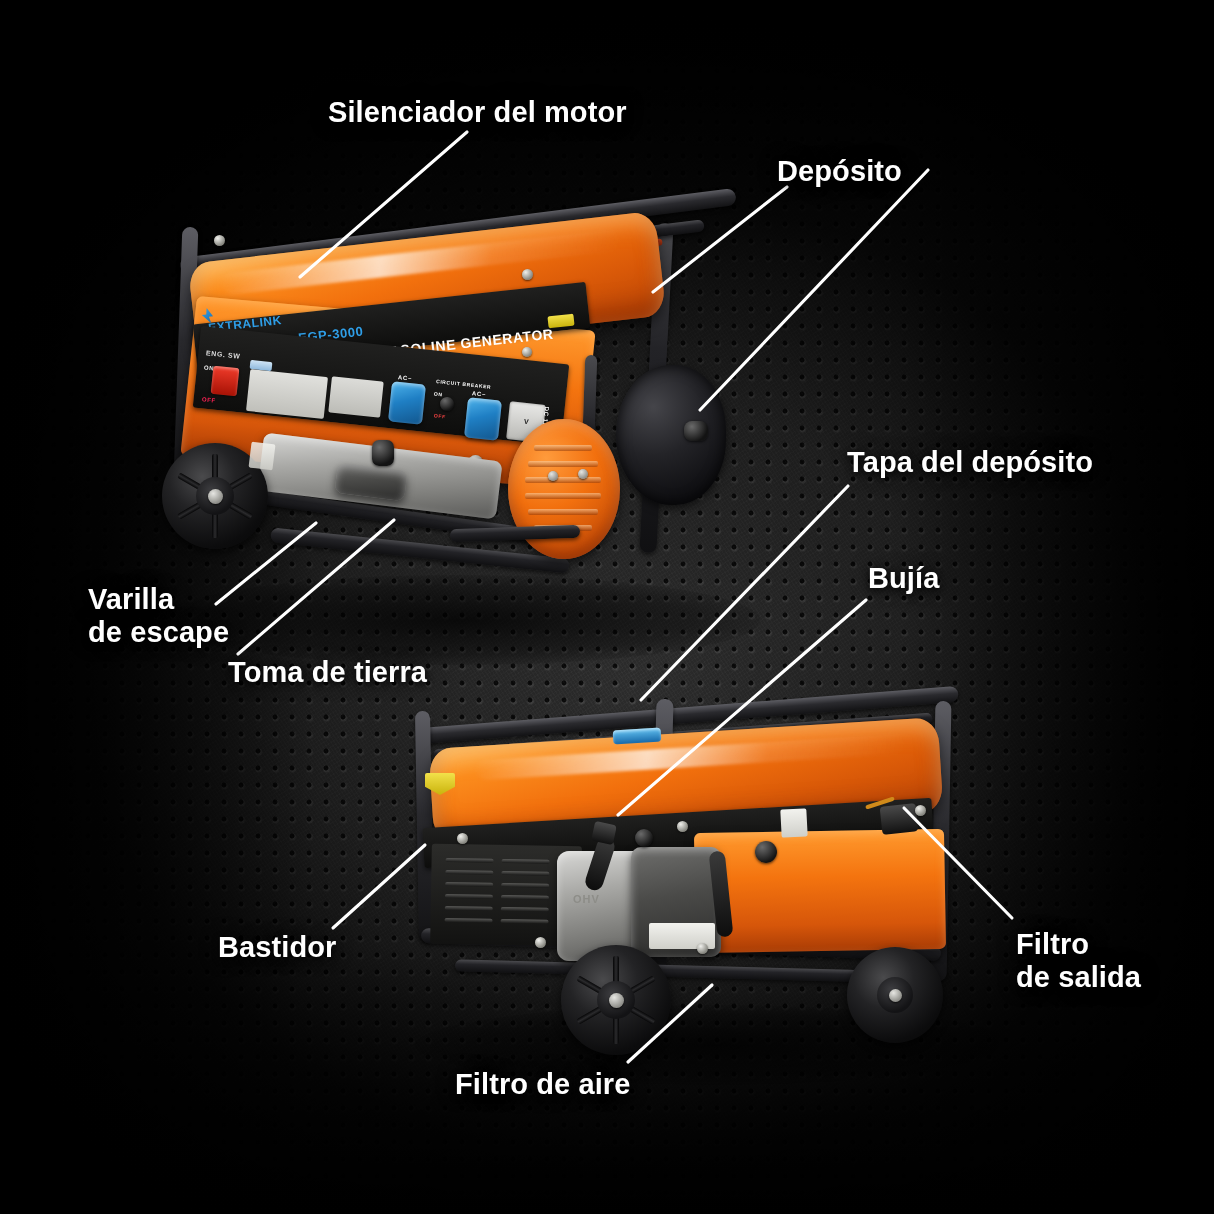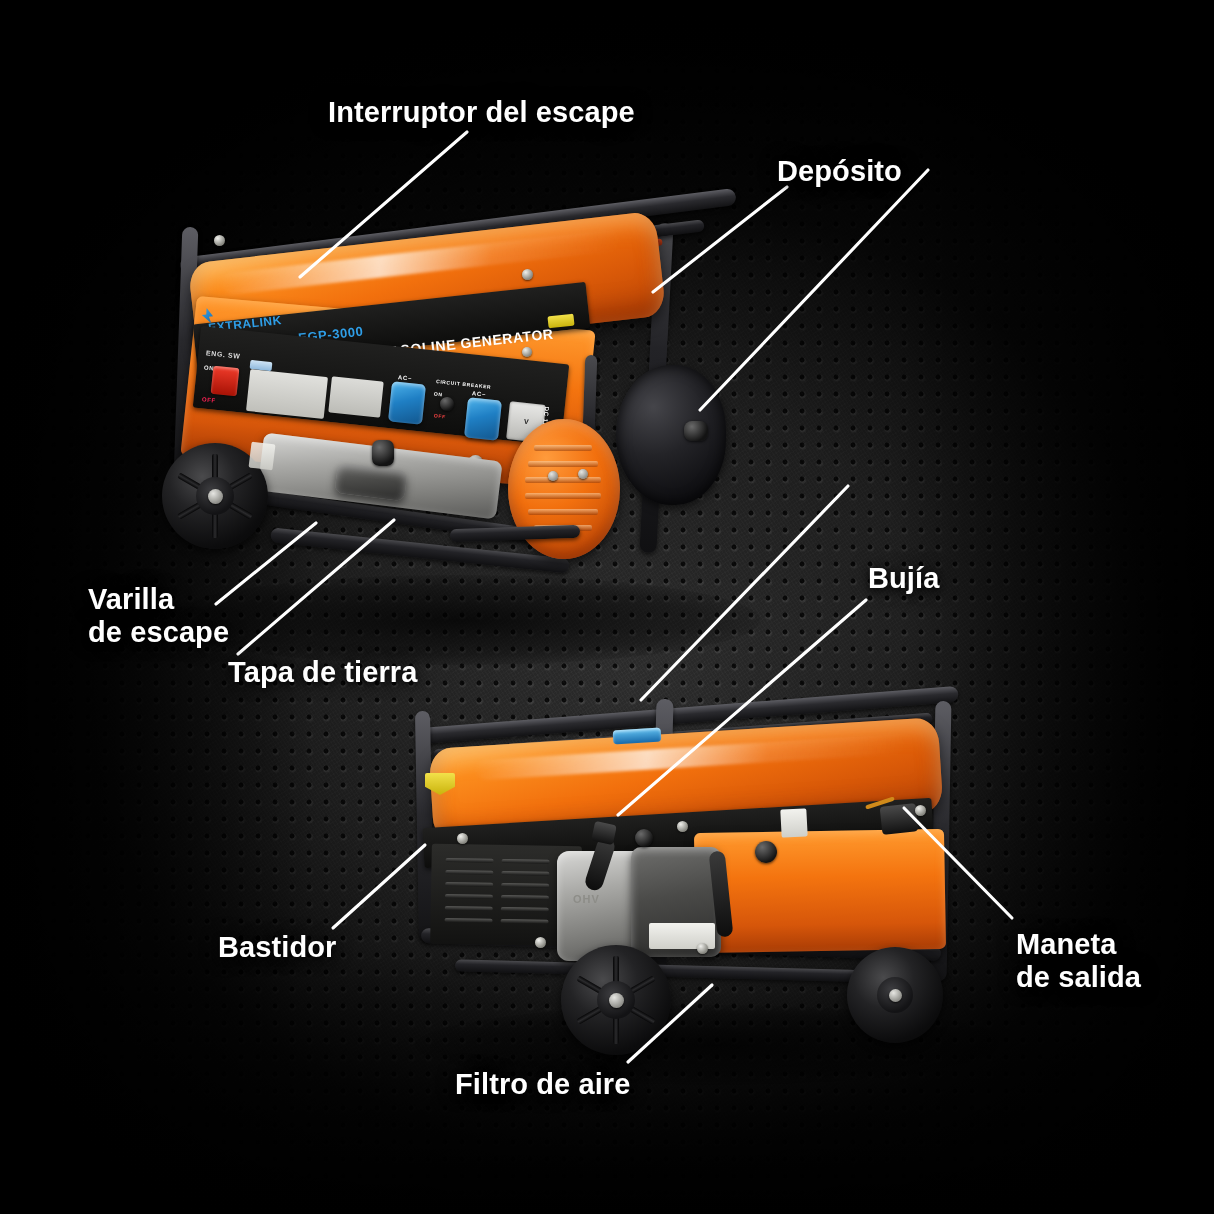--- a/index.html
+++ b/index.html
@@ -325,24 +325,25 @@
     <line x1="928" y1="170" x2="700" y2="410"></line>
     <line x1="216" y1="604" x2="316" y2="523"></line>
     <line x1="238" y1="654" x2="394" y2="520"></line>
     <line x1="848" y1="486" x2="641" y2="700"></line>
     <line x1="866" y1="600" x2="618" y2="815"></line>
     <line x1="333" y1="928" x2="425" y2="845"></line>
     <line x1="628" y1="1062" x2="712" y2="985"></line>
     <line x1="1012" y1="918" x2="904" y2="808"></line>
   </svg>
 
-  <div class="callout" style="left:328px;top:96px;">Interruptor del escape</div>
+  <div class="callout" style="left:328px;top:96px;">Silenciador del motor</div>
   <div class="callout" style="left:777px;top:155px;">Depósito</div>
   <div class="callout" style="left:88px;top:583px;">Varilla
 de escape</div>
-  <div class="callout" style="left:228px;top:656px;">Tapa de tierra</div>
+  <div class="callout" style="left:228px;top:656px;">Toma de tierra</div>
+  <div class="callout" style="left:847px;top:446px;">Tapa del depósito</div>
   <div class="callout" style="left:868px;top:562px;">Bujía</div>
   <div class="callout" style="left:218px;top:931px;">Bastidor</div>
   <div class="callout" style="left:455px;top:1068px;">Filtro de aire</div>
-  <div class="callout" style="left:1016px;top:928px;">Maneta
+  <div class="callout" style="left:1016px;top:928px;">Filtro
 de salida</div>
 
 </div>
 
 </body></html>

